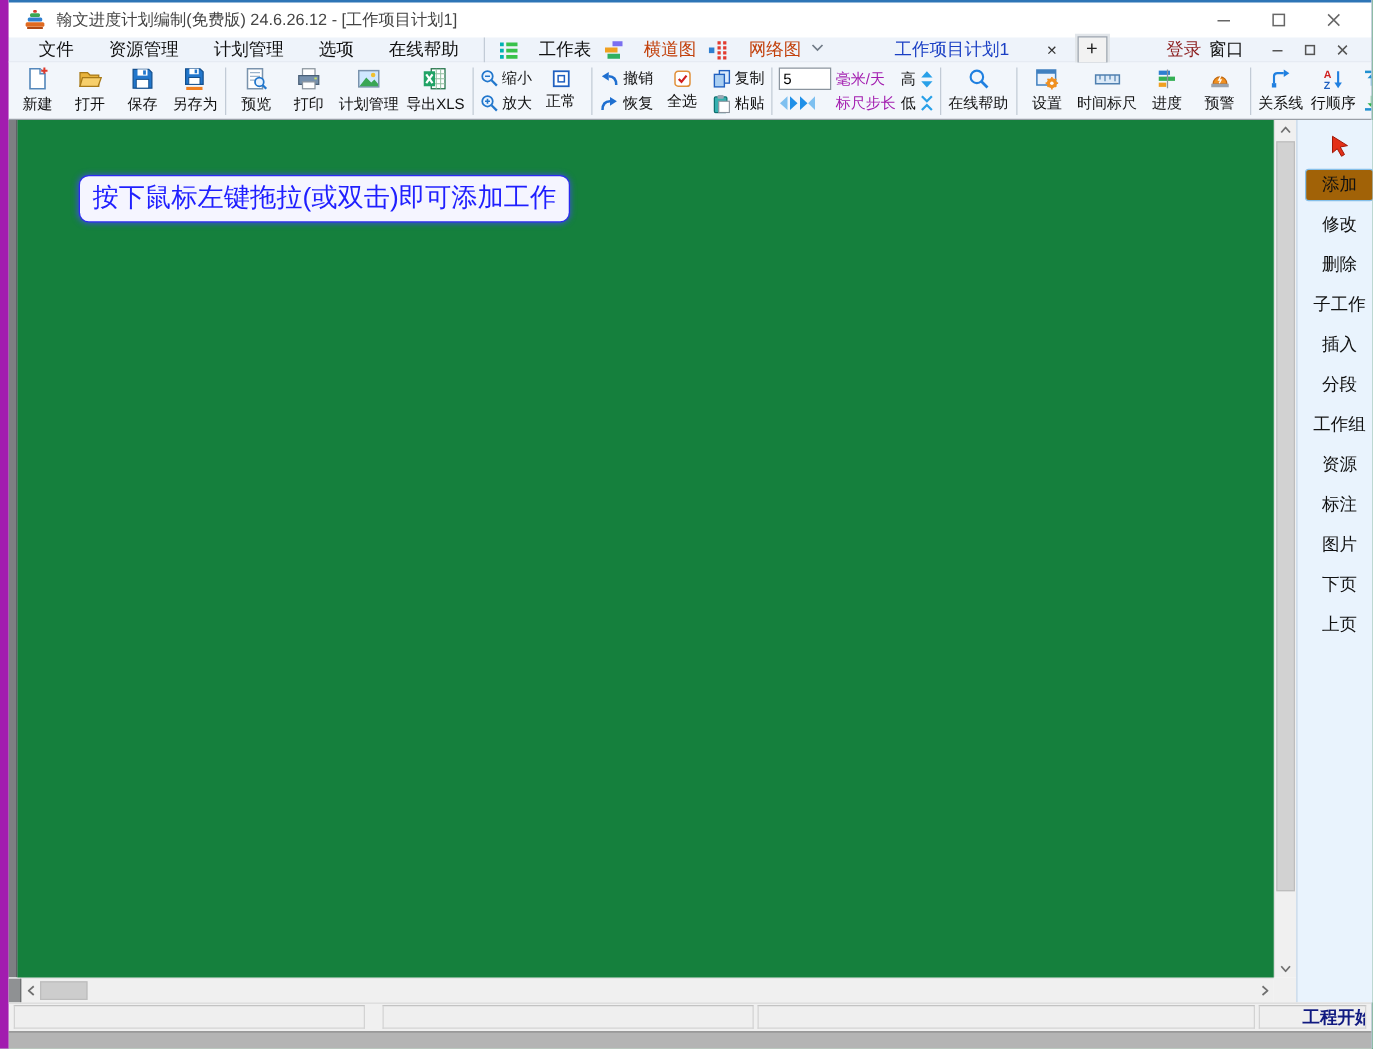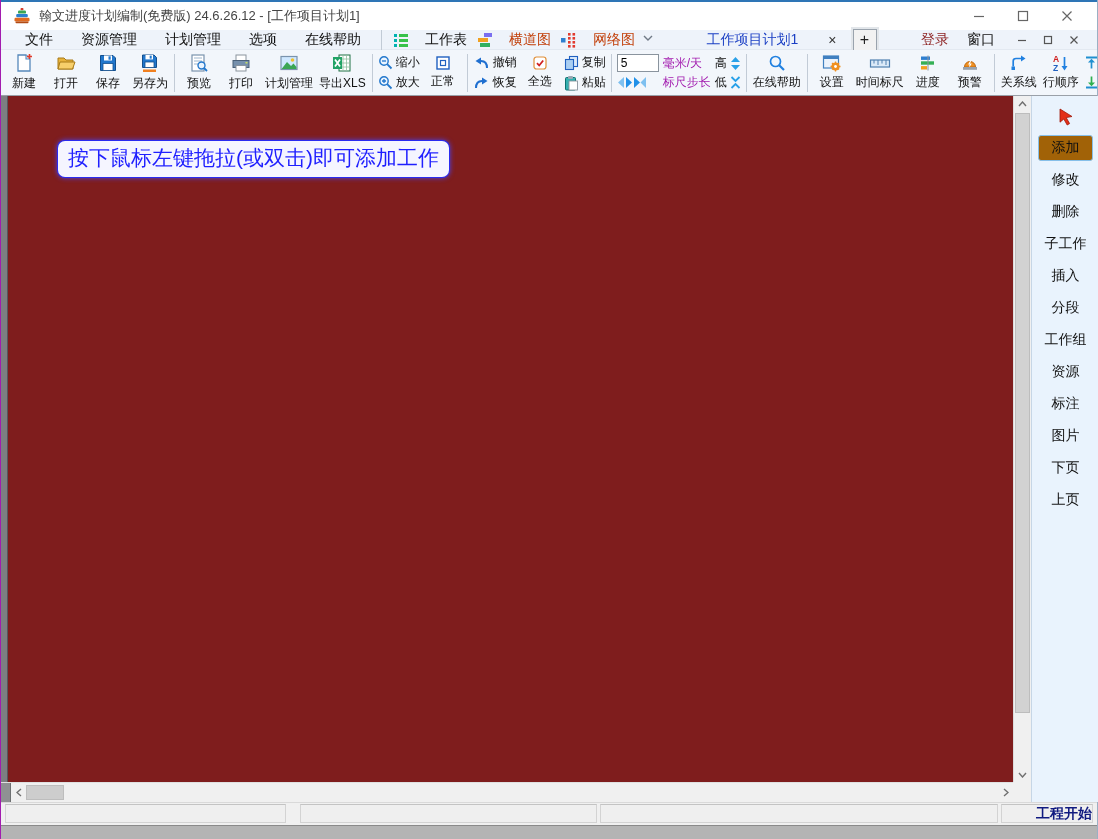--- a/index.html
+++ b/index.html
@@ -1,18 +1,18 @@
 <!DOCTYPE html>
 <html><head>
 <meta charset="utf-8">
 <style>
   * { margin:0; padding:0; box-sizing:border-box; }
   html,body { width:1098px; height:839px; overflow:hidden; }
   body { font-family:"Liberation Sans","DejaVu Sans",sans-serif; font-size:13px; color:#222; background:#fff; }
-  .window { width:1098px; height:839px; display:flex; flex-direction:column; border-left:1px solid #a21caf; border-right:1px solid #9ab0c4; position:relative; }
+  .window { width:1098px; height:839px; display:flex; flex-direction:column; border-left:7px solid #a21caf; border-right:1px solid #9ab0c4; position:relative; }
 
   
   .titlebar { height:30px; background:#fff; border-top:2px solid #2e75b6; display:flex; align-items:center; padding:0 8px; flex:0 0 auto; }
   .app-icon { width:18px; height:18px; margin:0 8px 0 4px; }
   .title-text { color:#444; font-size:13px; }
   .titlebar-spacer { flex:1; }
   .winbtn { width:44px; height:26px; display:flex; align-items:center; justify-content:center; color:#666; }
   .winbtn svg { display:block; }
 
   
@@ -21,41 +21,41 @@
   .vsep { width:1px; height:20px; background:#c2cbd6; margin:0 6px; }
   .view-toggle { display:flex; align-items:center; gap:16px; padding:3px 5px; font-size:14px; }
   .view-toggle .lbl-link { color:#c2410c; }
   .view-toggle .lbl-plain { color:#111; }
   .chev { color:#707a86; margin-left:2px; }
   .menubar-spacer { flex:1; }
   .doc-tab { display:flex; align-items:center; gap:26px; padding:2px 8px; }
   .doc-tab .tab-label { color:#1a3fc4; font-size:14px; }
   .tab-close { color:#333; font-size:14px; padding:0 4px; }
   .add-tab-btn { width:24px; height:22px; border:1px solid #9aa3ad; background:#f2f2f2; display:flex; align-items:center; justify-content:center; font-size:16px; color:#222; margin-left:4px; box-shadow:0 0 0 2px #e2e6ea; }
-  .login-link { color:#8b1d1d; font-size:14px; margin-right:18px; }
+  .login-link { color:#8b1d1d; font-size:14px; margin-right:6px; }
   .window-menu { color:#111; font-size:14px; margin-right:14px; }
   .mini-winbtn { width:26px; height:22px; display:flex; align-items:center; justify-content:center; color:#555; }
 
   
   .toolbar { height:46px; background:#f2f6fb; display:flex; align-items:center; padding:0 2px; flex:0 0 auto; border-bottom:1px solid #9aa0a8; overflow:hidden; }
   .tsep { width:1px; height:38px; background:#c2cbd6; margin:0 3px; flex:0 0 auto; }
   .big-btn { display:flex; flex-direction:column; align-items:center; justify-content:center; gap:2px; min-width:42px; padding:1px 3px; font-size:12px; color:#111; flex:0 0 auto; }
   .big-btn svg { display:block; }
   .stack { display:flex; flex-direction:column; gap:3px; flex:0 0 auto; }
   .small-btn { display:flex; align-items:center; gap:3px; font-size:12px; color:#111; padding:0 2px; height:17px; }
   .ruler-grid { display:grid; grid-template-columns:auto auto auto; grid-template-rows:19px 19px; column-gap:4px; align-items:center; flex:0 0 auto; padding:0 2px; }
   .ruler-input { width:42px; height:18px; border:1px solid #8a949e; font-size:12px; padding:1px 3px; background:#fff; }
   .ruler-lbl { font-size:12px; color:#a21caf; }
   .hl-cell { display:flex; align-items:center; gap:3px; font-size:12px; color:#111; }
 
   
   .content { flex:0 0 auto; display:grid; grid-template-columns:1012px 18px 68px; grid-template-rows:686px 20px; }
   .canvas-wrap { grid-column:1; grid-row:1; display:flex; }
   .left-strip { width:7px; background:#7d7f82; border-right:1px solid #55585c; }
-  .canvas { flex:1; background:#7f1d1d; position:relative; }
+  .canvas { flex:1; background:#15803d; position:relative; }
   .canvas-hint { position:absolute; left:50px; top:45px; background:#f5f5ff; color:#1f1fff; font-size:21px; padding:3px 10px 5px; border-radius:7px; box-shadow:0 0 0 1px #2a2af0, 0 0 5px 1px rgba(70,70,255,.9); white-space:nowrap; }
 
   
   .vscroll { grid-column:2; grid-row:1; background:#f0f0f0; border-left:1px solid #dcdcdc; display:flex; flex-direction:column; }
   .vscroll .arrow { height:15px; display:flex; align-items:center; justify-content:center; flex:0 0 auto; }
   .vscroll .track { flex:1; position:relative; }
   .vthumb { position:absolute; left:1px; right:1px; top:2px; height:600px; background:#d2d2d2; border:1px solid #bdbdbd; }
 
   
   .hscroll { grid-column:1; grid-row:2; background:#f0f0f0; display:flex; align-items:stretch; border-top:1px solid #e0e0e0; }

